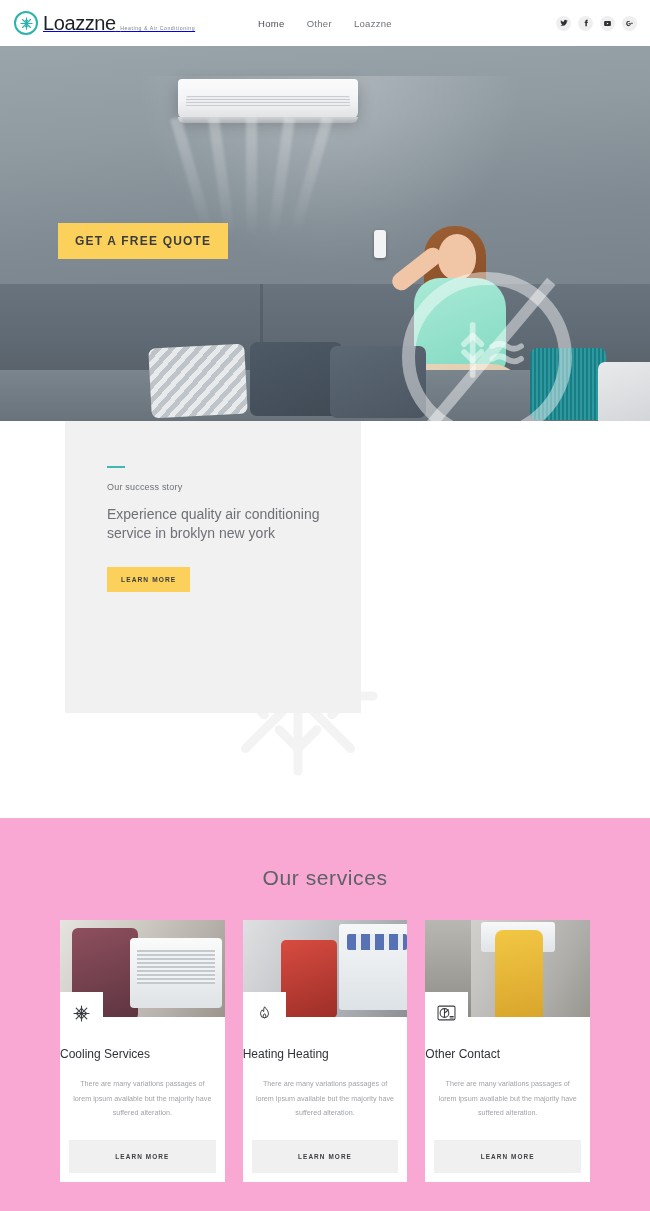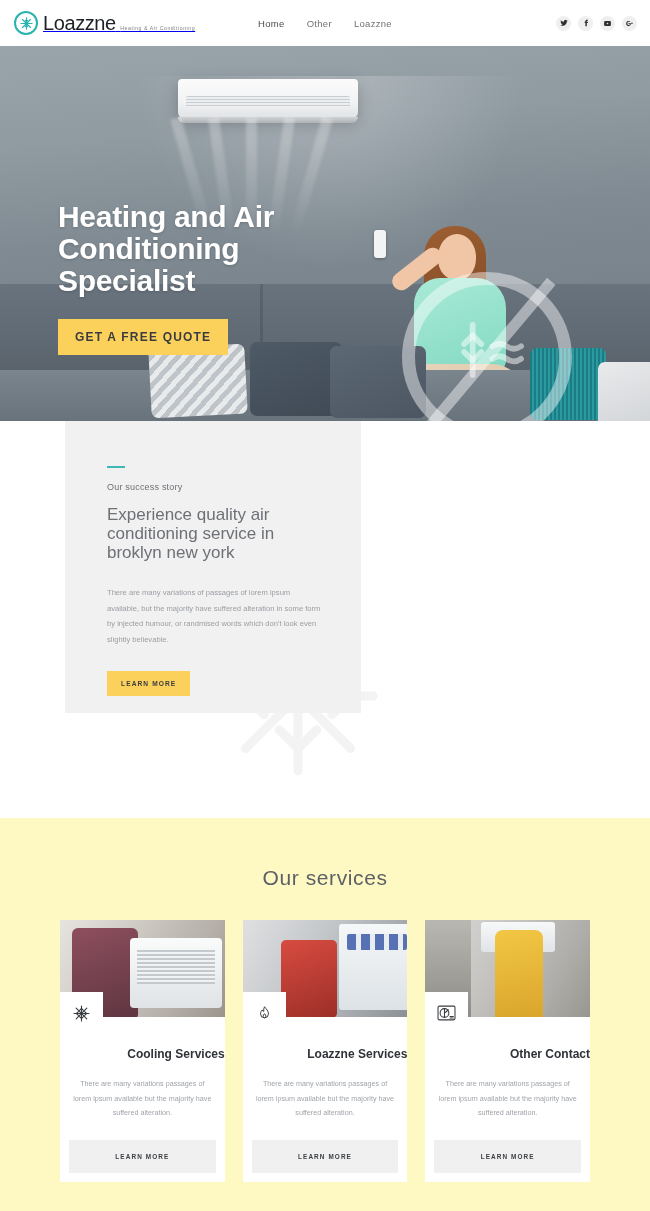--- a/index.html
+++ b/index.html
@@ -177,36 +177,36 @@
     color:#f4f4f4;z-index:0;
   }
   .about-card{
     position:absolute;left:65px;top:0;width:296px;height:292px;background:#f1f1f1;
   }
   .dash{width:18px;height:2px;background:#3fb8b3;margin:45px 0 0 42px;}
   .kicker{
     font-size:9px;color:#6c7075;margin:14px 0 0 42px;letter-spacing:0.2px;
   }
   .about-h2{
-    font-size:17px;line-height:19px;color:#6d7176;margin:13px 0 0 42px;
+    font-size:14px;line-height:19px;color:#6d7176;margin:13px 0 0 42px;
     width:215px;font-weight:400;
   }
   .about-p{
     font-size:7.6px;line-height:15.5px;color:#9a9ea3;margin:23px 0 0 42px;
     width:214px;
   }
   .about-btn{
     display:inline-block;margin:24px 0 0 42px;background:#fbd15b;color:#3a3c3f;
     font-size:6.6px;font-weight:700;letter-spacing:1.1px;padding:9px 14px;
     border:none;cursor:pointer;
   }
 
   
   .services{
-    position:absolute;left:0;top:818px;width:650px;height:393px;background:#fef9c3;
+    position:absolute;left:0;top:818px;width:650px;height:393px;background:#f9a8d4;
   }
   .services-title{
     text-align:center;font-size:21px;color:#5d6166;font-weight:400;
     letter-spacing:0.6px;padding-top:48px;
   }
   .cards{
     position:absolute;top:102px;left:60px;width:530px;
     display:flex;gap:18px;
   }
   .card{
@@ -232,21 +232,21 @@
     background:linear-gradient(170deg,#f2c744,#d9a52c);border-radius:8px 8px 0 0;}
   .cimg-f{position:absolute;left:56px;top:2px;width:74px;height:30px;
     background:linear-gradient(180deg,#f7f8f9,#e0e4e7);border-radius:3px;}
   .cimg-g{position:absolute;left:0;top:0;width:46px;height:97px;
     background:linear-gradient(180deg,#b9b7b2,#8e8c86);}
   .badge{
     position:absolute;left:0;top:72px;width:43px;height:42px;background:#ffffff;
     display:flex;align-items:center;justify-content:center;z-index:3;
   }
   .card-title{
-    text-align:right;font-size:12px;color:#2f3338;margin-top:30px;font-weight:700;
+    text-align:left;font-size:12px;color:#2f3338;margin-top:30px;font-weight:400;
   }
   .card-p{
     text-align:center;font-size:7.2px;line-height:14.5px;color:#a0a4a9;
     margin:16px auto 0;width:142px;
   }
   .card-foot{
     margin:19px 9px 9px;border-top:1px solid #eeeeee;background:#f0f0f0;
     height:33px;display:flex;align-items:center;justify-content:center;
   }
   .card-foot span{
@@ -340,25 +340,20 @@
     <div class="wm-glyph" style="inset:0;">
       <svg width="86" height="86" viewBox="0 0 24 24" fill="none" stroke="rgba(255,255,255,0.5)" stroke-width="1.6" stroke-linecap="round">
         <line x1="8" y1="3" x2="8" y2="17"></line>
         <path d="M8 6 L5.6 8.4 M8 6 L10.4 8.4 M8 13 L5.6 10.6 M8 13 L10.4 10.6"></path>
         <path d="M13.5 9 q2 -1.4 4 0 q2 1.4 4 0 M13.5 12.5 q2 -1.4 4 0 q2 1.4 4 0"></path>
       </svg>
     </div>
   </div>
 
   <div class="hero-content">
-    <div class="hero-title">
-      <div>Heating and Air</div>
-      <div>Conditioning</div>
-      <div>Specialist</div>
-    </div>
     <button class="hero-btn">GET A FREE QUOTE</button>
   </div>
 
 </div>
 
 <div class="about">
 
   <div class="about-flake">
     <svg width="200" height="180" viewBox="0 0 24 24" fill="none" stroke="#f3f3f3" stroke-width="1.2" stroke-linecap="round">
       <line x1="12" y1="2" x2="12" y2="22"></line>
@@ -367,21 +362,20 @@
       <line x1="19" y1="5" x2="5" y2="19"></line>
       <path d="M12 5 L9.5 7.5 M12 5 L14.5 7.5 M12 19 L9.5 16.5 M12 19 L14.5 16.5
                M5 12 L7.5 9.5 M5 12 L7.5 14.5 M19 12 L16.5 9.5 M19 12 L16.5 14.5"></path>
     </svg>
   </div>
 
   <div class="about-card">
     <div class="dash"></div>
     <div class="kicker">Our success story</div>
     <div class="about-h2">Experience quality air conditioning service in broklyn new york</div>
-    <div class="about-p">There are many variations of passages of lorem ipsum available, but the majority have suffered alteration in some form by injected humour, or randmised words which don't look even slightly believable.</div>
     <button class="about-btn">LEARN MORE</button>
   </div>
 
 </div>
 
 <div class="services">
   <div class="services-title">Our services</div>
 
   <div class="cards">
 
@@ -411,21 +405,21 @@
       <div class="card-img c2img">
         <span class="cimg-c"></span>
           <span class="cimg-d"></span>
       </div>
       <div class="badge">
         <svg width="17" height="19" viewBox="0 0 24 24" fill="none" stroke="#3a3d41" stroke-width="1.4" stroke-linejoin="round">
           <path d="M12 2.5c2.6 3.4 5.6 5.6 5.6 10a5.6 5.6 0 1 1-11.2 0c0-2.3 1-4 2.3-5.6.5 1.2 1.3 2 2.2 2.2-.3-2.6.2-4.8 1.1-6.6z"></path>
           <path d="M12 12.2c1.1 1.3 2 2.3 2 3.8a2 2 0 1 1-4 0c0-1.3.9-2.5 2-3.8z"></path>
         </svg>
       </div>
-      <div class="card-title">Loazzne Services</div>
+      <div class="card-title">Heating Heating</div>
       <div class="card-p">There are many variations passages of lorem ipsum available but the majority have suffered alteration.</div>
       <div class="card-foot">
         <span>LEARN MORE</span>
       </div>
     </div>
 
     <div class="card">
       <div class="card-img c3img">
         <span class="cimg-g"></span>
           <span class="cimg-f"></span>

